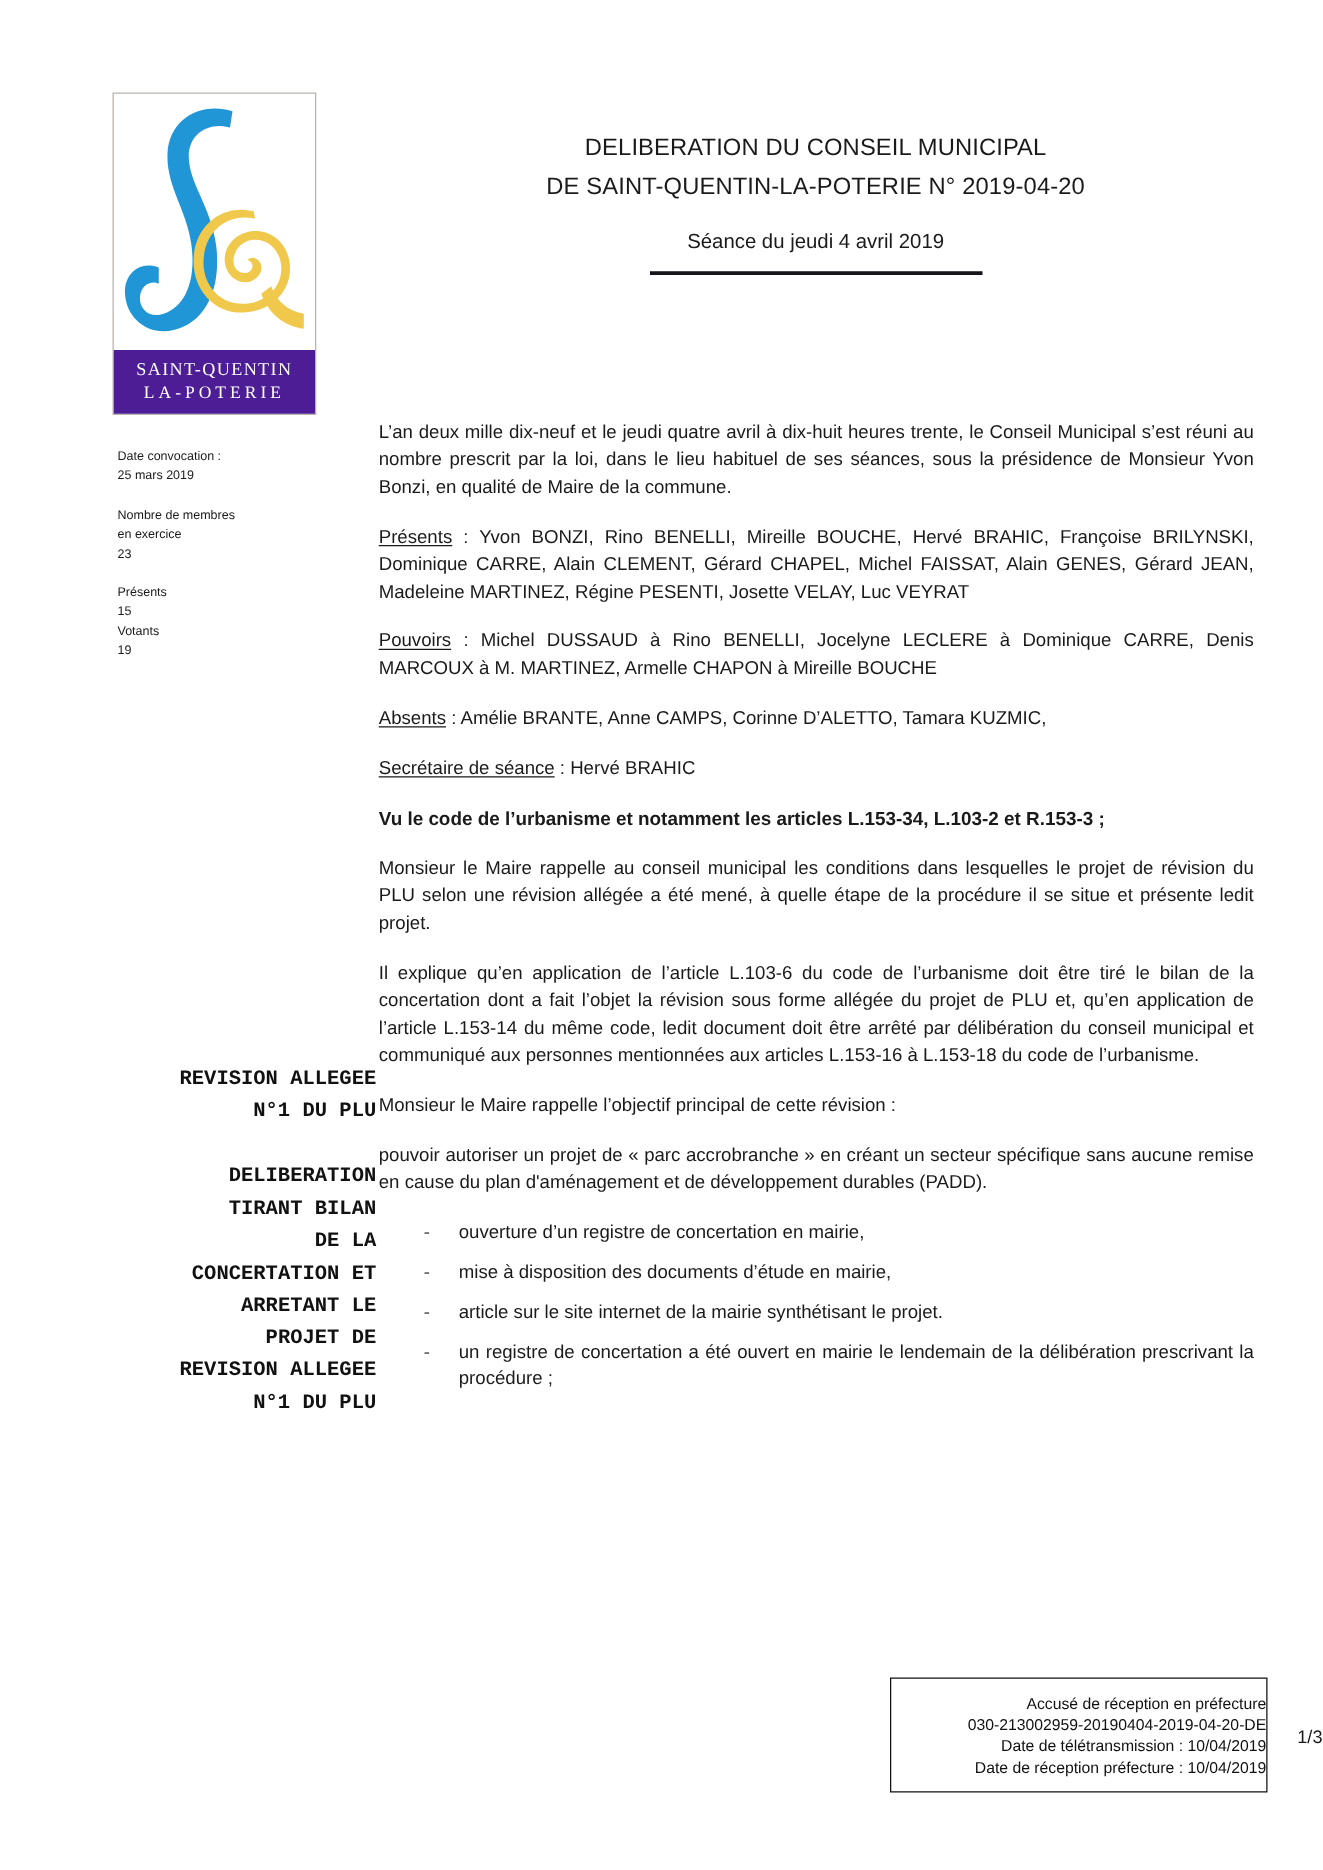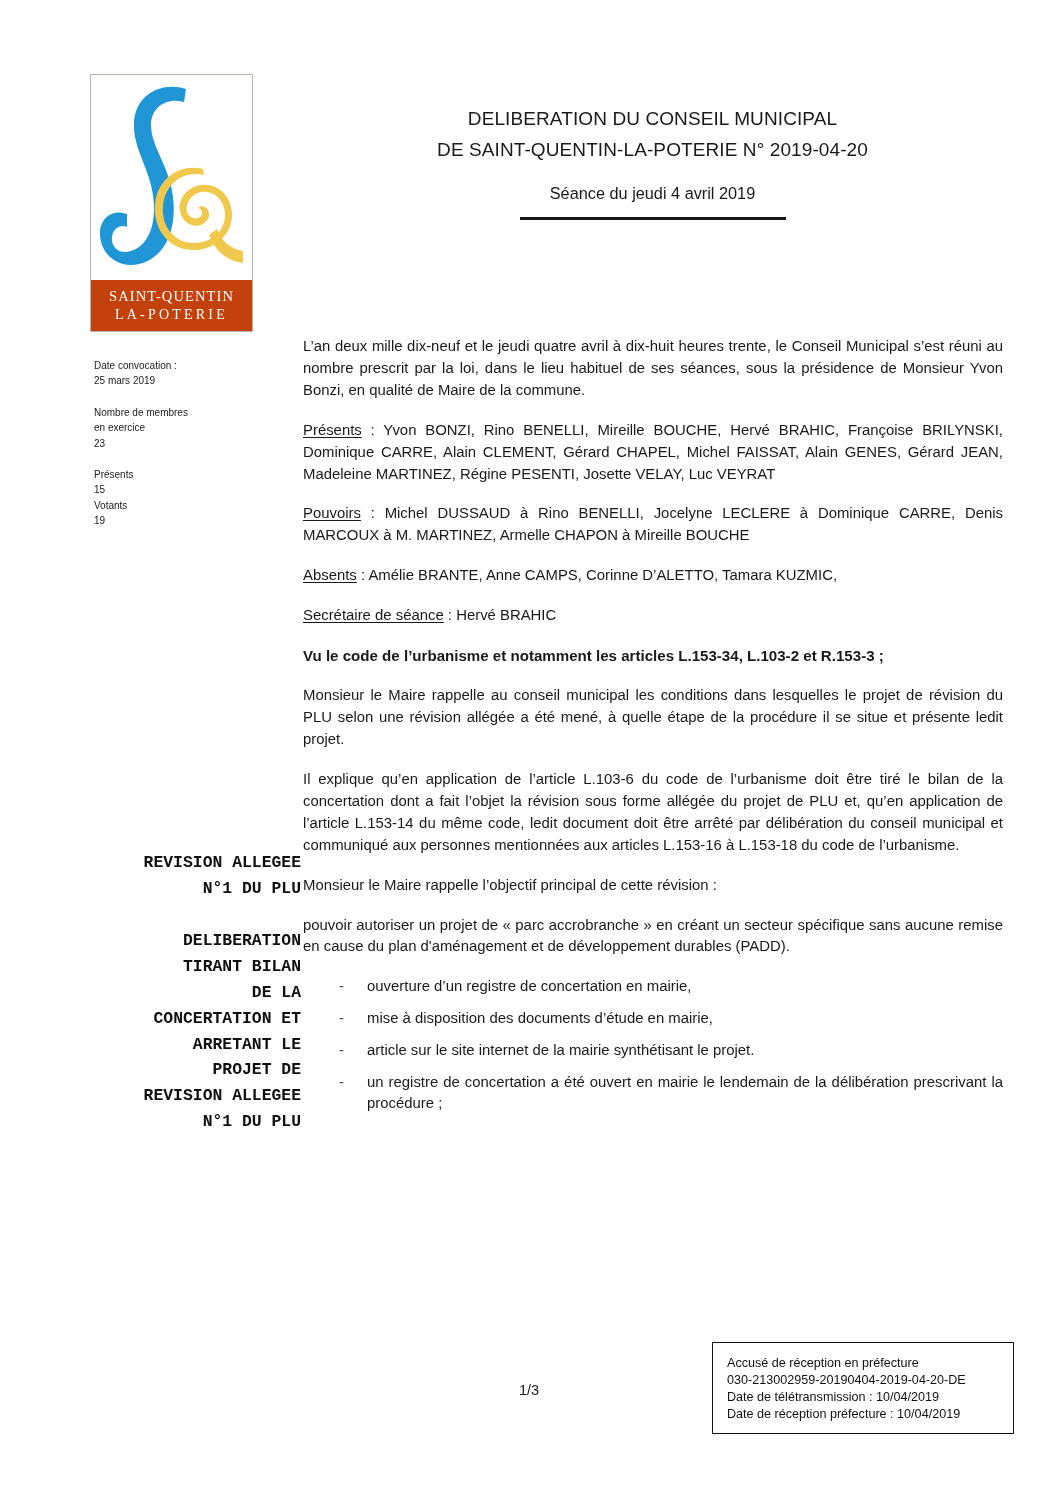--- a/index.html
+++ b/index.html
@@ -15,21 +15,21 @@
   .page{position:absolute;left:0;top:0;width:1058px;height:1496px;}
 
   
   .logo-box{
     position:absolute;left:90px;top:74px;width:163px;height:258px;
     border:1px solid #b9b3ad;background:#fff;box-sizing:border-box;
   }
   .logo-art{position:absolute;left:0;top:0;width:161px;height:205px;}
   .logo-banner{
     position:absolute;left:0;bottom:0;width:161px;height:51px;
-    background:#c2410c;
+    background:#4c1d95;
     display:flex;flex-direction:column;align-items:center;justify-content:center;
   }
   .logo-banner span{
     display:block;color:#ffffff;
     font-family:"Liberation Serif", serif;
     font-size:14.5px;letter-spacing:1.1px;line-height:1.32;
     white-space:nowrap;
   }
   .logo-banner span.l2{letter-spacing:3.2px;font-size:14px;}
 
@@ -87,31 +87,31 @@
   ul.dash li{
     position:relative;padding-left:64px;margin-bottom:10px;line-height:1.46;
   }
   ul.dash li .dash-mark{
     position:absolute;left:36px;top:0;color:#4a4a4a;
   }
   ul.dash li.wrap{text-align:justify;}
 
   
   .page-num{
-    position:absolute;left:0;top:1382px;width:1058px;text-align:center;
+    position:absolute;left:0;top:1382px;width:1058px;text-align:right;
     font-size:14.5px;color:#1a1a1a;
   }
   .stamp{
     position:absolute;left:712px;top:1342px;width:302px;height:92px;
     border:1.6px solid #111;background:#fff;box-sizing:border-box;
     padding:12px 0 0 14px;
   }
   .stamp div{
     font-family:"Liberation Sans", sans-serif;
-    font-size:12.6px;line-height:1.34;color:#111;white-space:nowrap;
+    font-size:12.6px;line-height:1.34;color:#111;white-space:nowrap;text-align:right;
   }
 </style>
 </head>
 <body>
 
 <div class="page">
 
   <div class="logo-box">
     <svg class="logo-art" viewBox="0 0 161 205">
       <path d="M95 14 C 70 6, 44 20, 43 48 C 42 74, 58 92, 62 120

